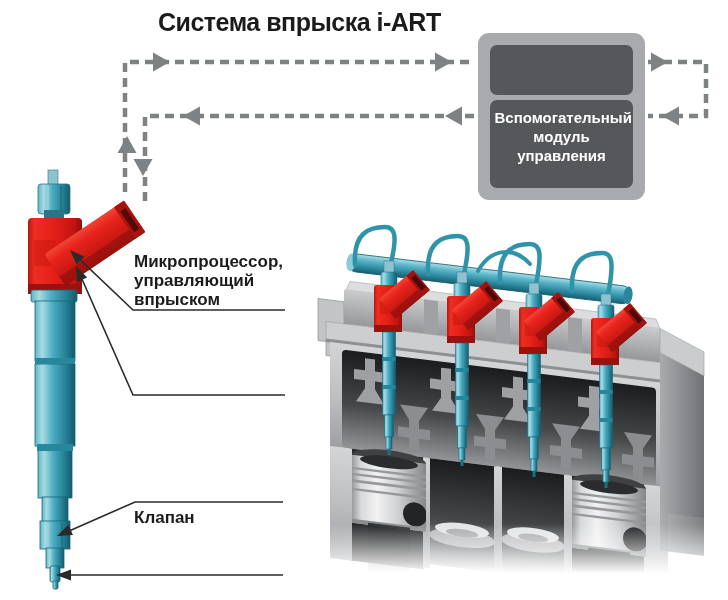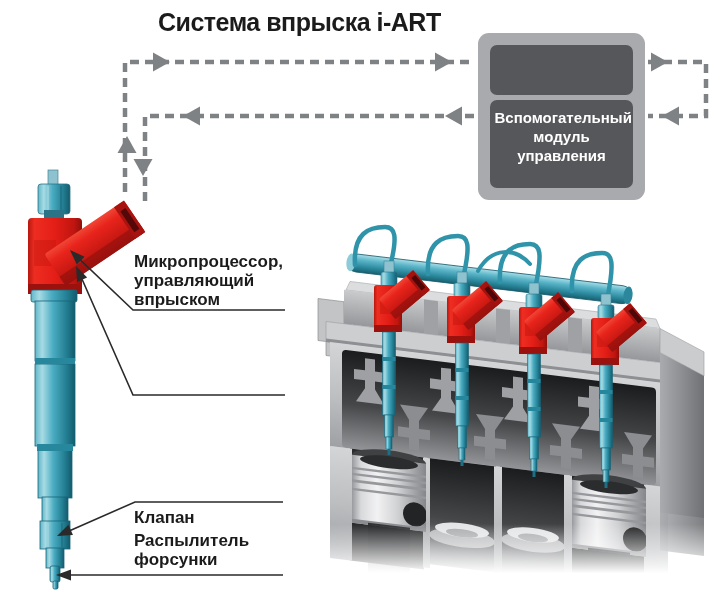--- a/index.html
+++ b/index.html
@@ -276,14 +276,13 @@
 
   <div id="module-box">
     <div id="module-top"></div>
     <div id="module-bottom">
       <div id="module-label">Вспомогательный модуль управления</div>
     </div>
   </div>
 
   <div id="callout-micro" class="txt callout">Микропроцессор, управляющий впрыском</div>
   <div id="callout-valve" class="txt callout">Клапан</div>
-  <div id="callout-nozzle" class="txt callout">Распылитель форсунки</div>
 </div>
 
 </body></html>

